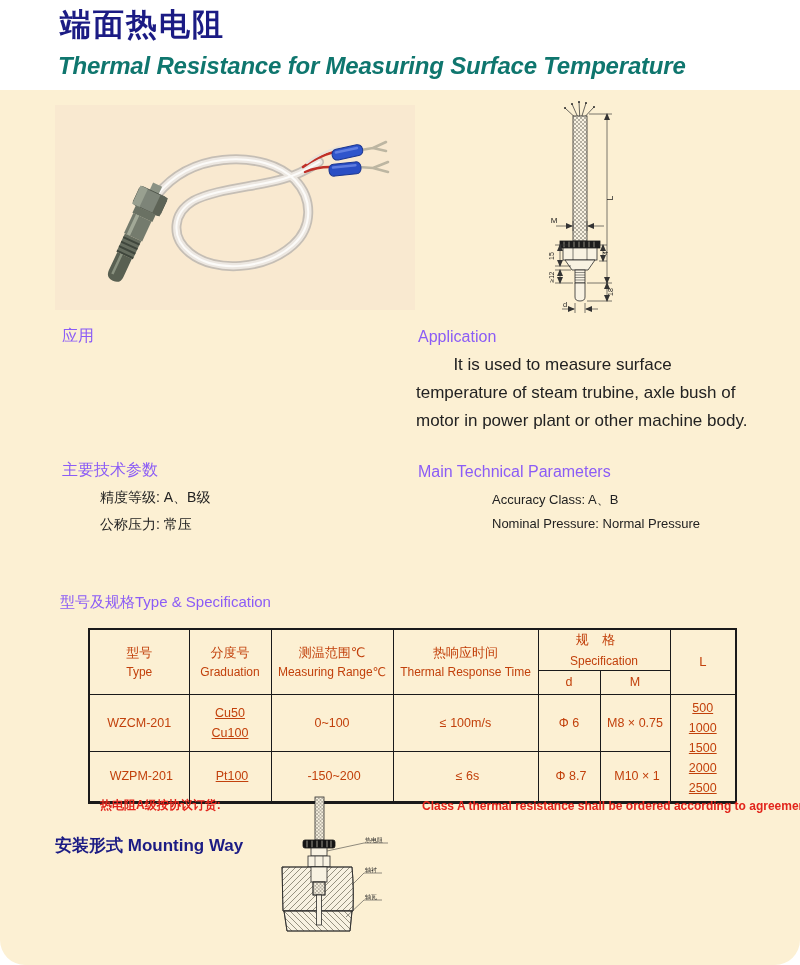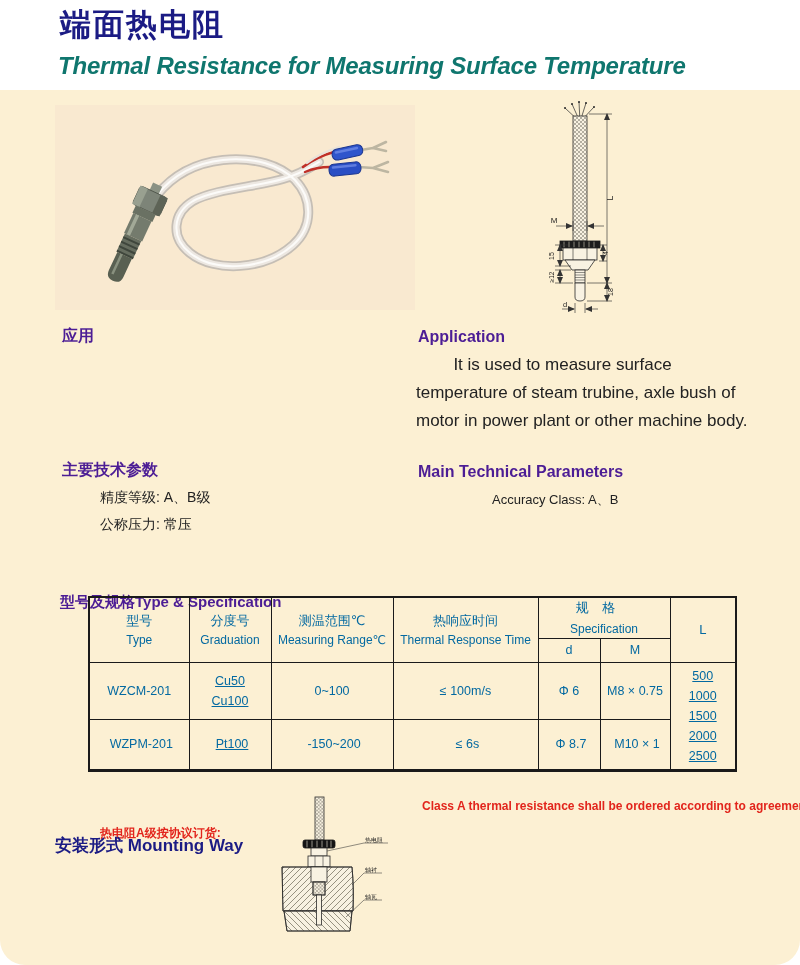--- a/index.html
+++ b/index.html
@@ -3,29 +3,29 @@
 <meta charset="utf-8">
 <style>
   html,body{margin:0;padding:0;background:#ffffff;}
   .page{position:relative;width:800px;height:965px;background:#ffffff;overflow:hidden;
         font-family:"Liberation Sans","DejaVu Sans",sans-serif;border-radius:25px;}
   .panel{position:absolute;left:0;top:90px;width:800px;height:875px;background:#fcf0d3;}
   .title-zh{position:absolute;left:60px;top:4px;font-size:31px;font-weight:bold;
             color:#1b1b84;letter-spacing:2px;}
   .title-en{position:absolute;left:58px;top:42px;font-size:24px;font-weight:bold;
             font-style:italic;color:#0f766e;letter-spacing:-0.2px;white-space:nowrap;margin-top:10px;}
-  .sec-h{position:absolute;font-weight:bold;color:#4c1d95;font-size:16px;}
+  .sec-h{position:absolute;font-weight:normal;color:#8b5cf6;font-size:16px;}
   .body-zh{position:absolute;left:62px;top:350px;width:338px;font-size:14px;color:#222;
            line-height:1.7;text-indent:2em;}
   .body-en{position:absolute;left:416px;top:351px;width:352px;font-size:17px;color:#222;
            line-height:1.65;text-indent:2.2em;}
   .param-lines{position:absolute;font-size:14px;color:#222;line-height:1.95;}
   .param-lines.en{font-size:13px;line-height:1.85;}
-  .spec-table{position:absolute;left:88px;top:596px;border-collapse:collapse;
-              border:2px solid #1a1a1a;border-bottom-width:3px;color:#0369a1;text-align:center;}
+  .spec-table{position:absolute;left:88px;top:628px;border-collapse:collapse;
+              border:2px solid #1a1a1a;border-bottom-width:3px;color:#c2410c;text-align:center;}
   .spec-table th,.spec-table td{border:1px solid #1a1a1a;font-weight:normal;padding:0 2px;}
   .spec-table .zh{display:block;font-size:13px;line-height:1.6;}
   .spec-table .en{display:block;font-size:12px;line-height:1.5;}
   .spec-head .zh,.spec-head .en{display:inline;}
   .spec-head .zh{letter-spacing:5px;margin-right:12px;}
   .hrow th{height:22px;}
   .hrow2 th{height:23px;font-size:12.5px;}
   .brow1 td{height:56px;font-size:12.5px;}
   .brow2 td{height:49px;font-size:12.5px;padding-left:6px;}
   .l-head{font-size:13px;}
@@ -161,20 +161,21 @@
 
   <div class="sec-h" style="left:62px;top:460px;">主要技术参数</div>
   <div class="param-lines" style="left:100px;top:484px;">
     <div>精度等级: A、B级</div>
     <div>公称压力: 常压</div>
   </div>
 
   <div class="sec-h" style="left:418px;top:463px;">Main Technical Parameters</div>
   <div class="param-lines en" style="left:492px;top:488px;">
     <div>Accuracy Class: A、B</div>
+    <div>Nominal Pressure: Normal Pressure</div>
   </div>
 
   <div class="sec-h" style="left:60px;top:593px;font-size:15px;">型号及规格Type &amp; Specification</div>
 
   <table class="spec-table">
     <colgroup>
       <col style="width:100px">
         <col style="width:82px">
         <col style="width:122px">
       <col style="width:145px">
@@ -228,21 +229,21 @@
         <td>WZPM-201</td>
         <td class="pre">Pt100</td>
         <td>-150~200</td>
         <td>≤ 6s</td>
         <td>Φ 8.7</td>
         <td>M10 × 1</td>
       </tr>
     </tbody>
   </table>
 
-  <div class="note" style="left:100px;top:797px;margin-top:28px;">热电阻A级按协议订货:</div>
+  <div class="note" style="left:100px;top:797px;">热电阻A级按协议订货:</div>
   <div class="note" style="left:422px;top:799px;">Class A thermal resistance shall be ordered according to agreements.</div>
 
   <div class="mount-h">安装形式 Mounting Way</div>
 
   <svg class="mount-svg" width="132" height="155" viewBox="0 0 132 155">
     <defs>
       <pattern id="mhatchA" width="6" height="6" patternUnits="userSpaceOnUse">
         <path d="M0,6 L6,0" stroke="#55503f" stroke-width="0.6"></path>
       </pattern>
       <pattern id="mhatchB" width="6" height="6" patternUnits="userSpaceOnUse">

